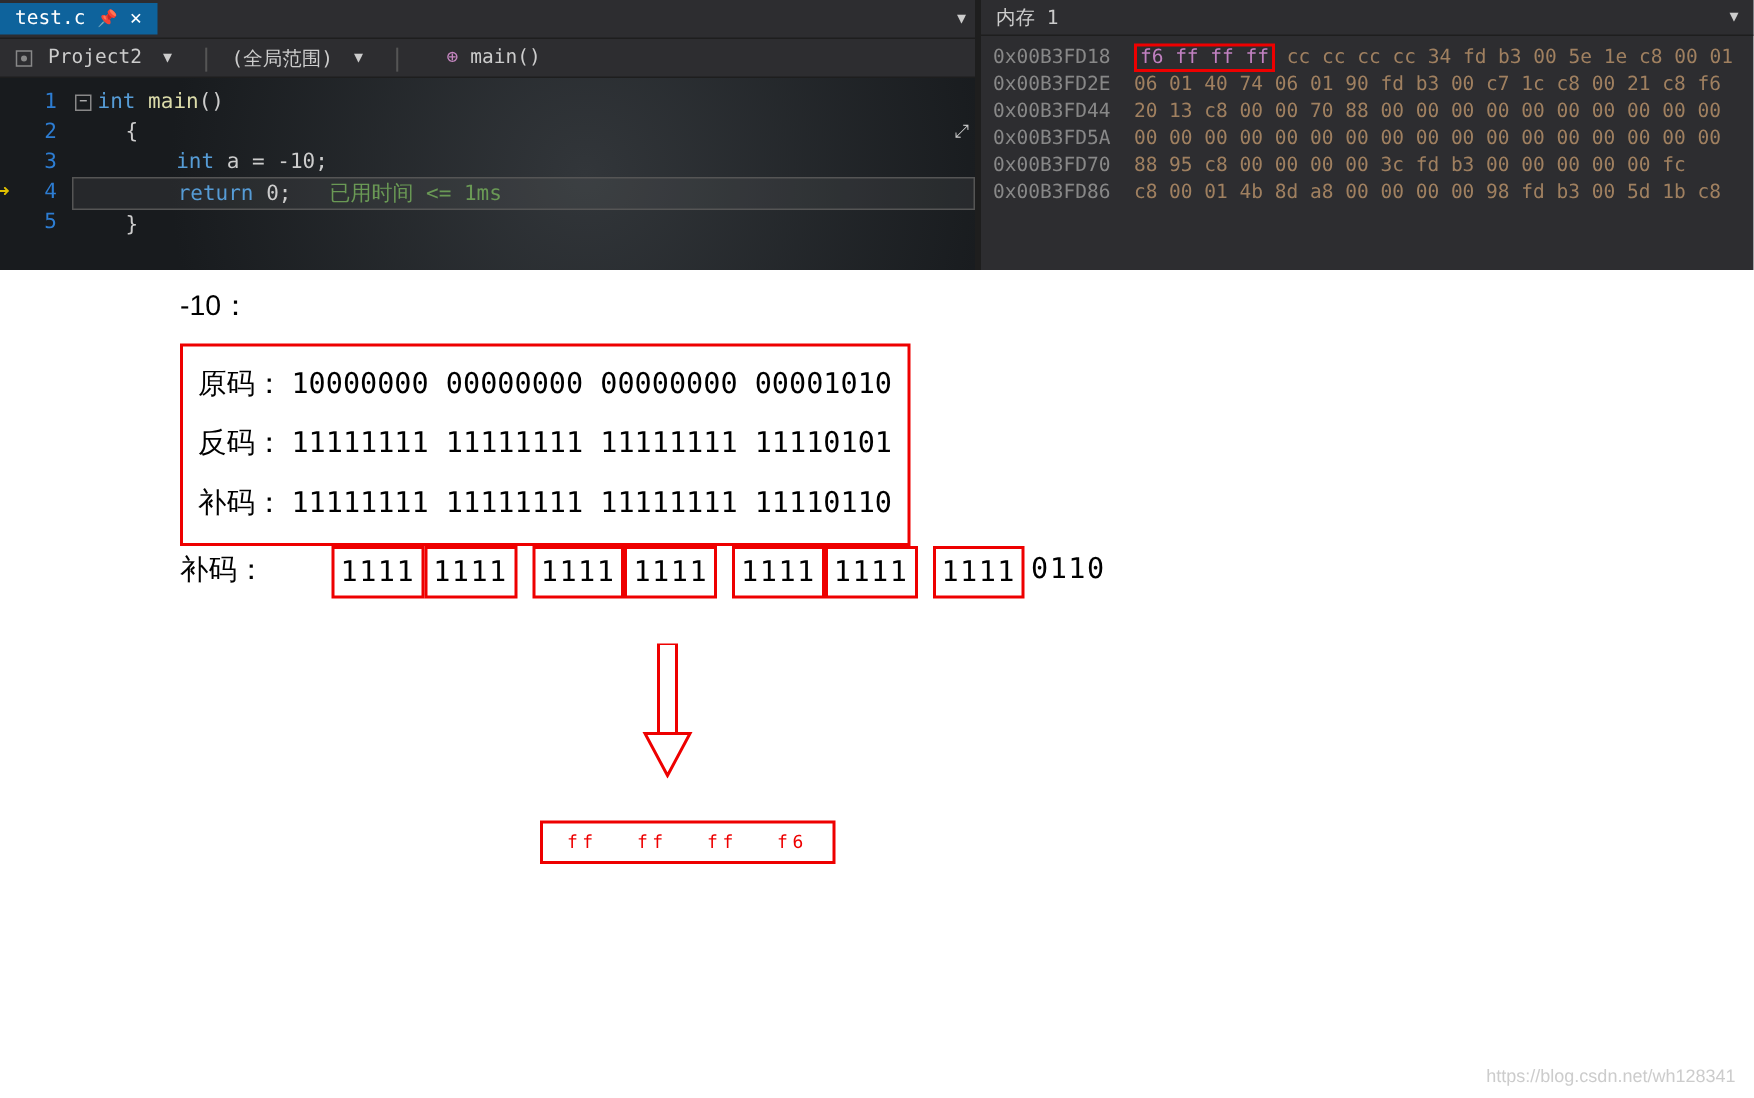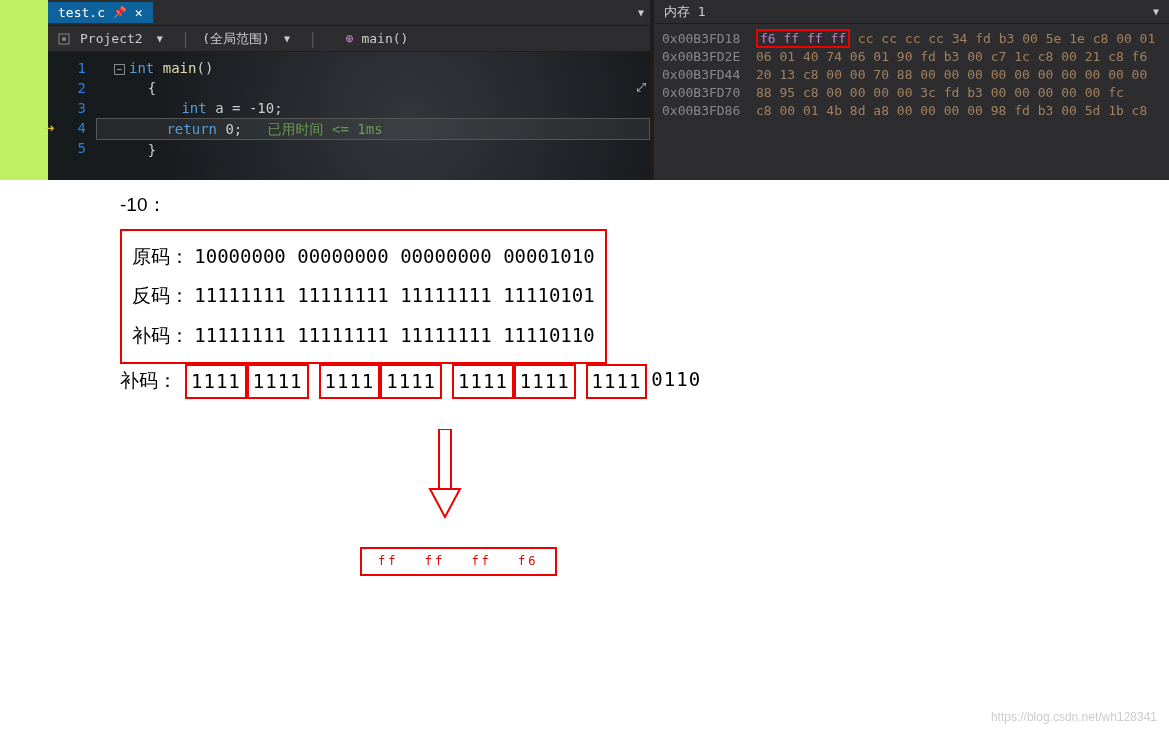--- a/index.html
+++ b/index.html
@@ -16,21 +16,20 @@
       width: 100%;
       height: 180px;
       background: #2d2d30;
     }
     .code-panel {
       width: 650px;
       background: #bef264;
       color: #ccc;
       display: flex;
       flex-direction: column;
-      padding-left: 48px;
     }
     .tab-bar {
       display: flex;
       align-items: center;
       background: #2d2d30;
       height: 26px;
       border-bottom: 1px solid #1e1e1e;
     }
     .tab {
       display: flex;
@@ -101,21 +100,21 @@
       width: 11px;
       height: 11px;
       border: 1px solid #888;
       text-align: center;
       line-height: 9px;
       font-size: 9px;
       color: #ccc;
       margin-right: 4px;
       vertical-align: middle;
     }
-    .code-line { white-space: pre; margin-left: 16px; }
+    .code-line { white-space: pre; }
     .kw { color: #569cd6; }
     .fn { color: #dcdcaa; }
     .comment { color: #6a9955; }
     .current-line {
       border: 1px solid #555;
       background: rgba(120,120,120,0.15);
       margin-left: -2px;
       padding-left: 2px;
     }
     .maximize-btn {
@@ -199,21 +198,21 @@
       display: inline-block;
     }
     .code-rows { line-height: 2.1; }
     .exp-text { margin: 24px 0 40px 0; }
     .nibble-row {
       display: flex;
       align-items: center;
       gap: 0;
     }
     .nibble-label { margin-right: 8px; }
-    .nibble-group { display: flex; gap: 10px; }
+    .nibble-group { display: flex; gap: 10px; margin-left: 36px; }
     .nibble-pair { display: flex; }
     .nibble {
       border: 2px solid #e00;
       padding: 2px 4px;
       font-family: Consolas, monospace;
       font-size: 19px;
       letter-spacing: 1px;
     }
     .nibble.noborder { border: none; padding: 2px 4px; }
     .arrow-block {
@@ -300,20 +299,21 @@
 
   <div class="memory-panel">
     <div class="mem-title-bar">
       <span>内存 1</span>
       <span class="mem-dropdown">▼</span>
     </div>
     <div class="mem-dump">
       <div class="mem-row"><span class="mem-addr-col">0x00B3FD18</span>  <span class="mem-highlight">f6 ff ff ff</span><span class="mem-gold-bytes"> cc cc cc cc 34 fd b3 00 5e 1e c8 00 01</span></div>
       <div class="mem-row"><span class="mem-addr-col">0x00B3FD2E</span><span>  06 01 40 74 06 01 90 fd b3 00 c7 1c c8 00 21 c8 f6</span></div>
       <div class="mem-row"><span class="mem-addr-col">0x00B3FD44</span><span>  20 13 c8 00 00 70 88 00 00 00 00 00 00 00 00 00 00</span></div>
+      <div class="mem-row"><span class="mem-addr-col">0x00B3FD5A</span><span>  00 00 00 00 00 00 00 00 00 00 00 00 00 00 00 00 00</span></div>
       <div class="mem-row"><span class="mem-addr-col">0x00B3FD70</span><span>  88 95 c8 00 00 00 00 3c fd b3 00 00 00 00 00 fc</span></div>
       <div class="mem-row"><span class="mem-addr-col">0x00B3FD86</span><span>  c8 00 01 4b 8d a8 00 00 00 00 98 fd b3 00 5d 1b c8</span></div>
     </div>
   </div>
 </div>
 
 <div class="explain">
   <div class="title">-10：</div>
 
   <div class="box-red">

